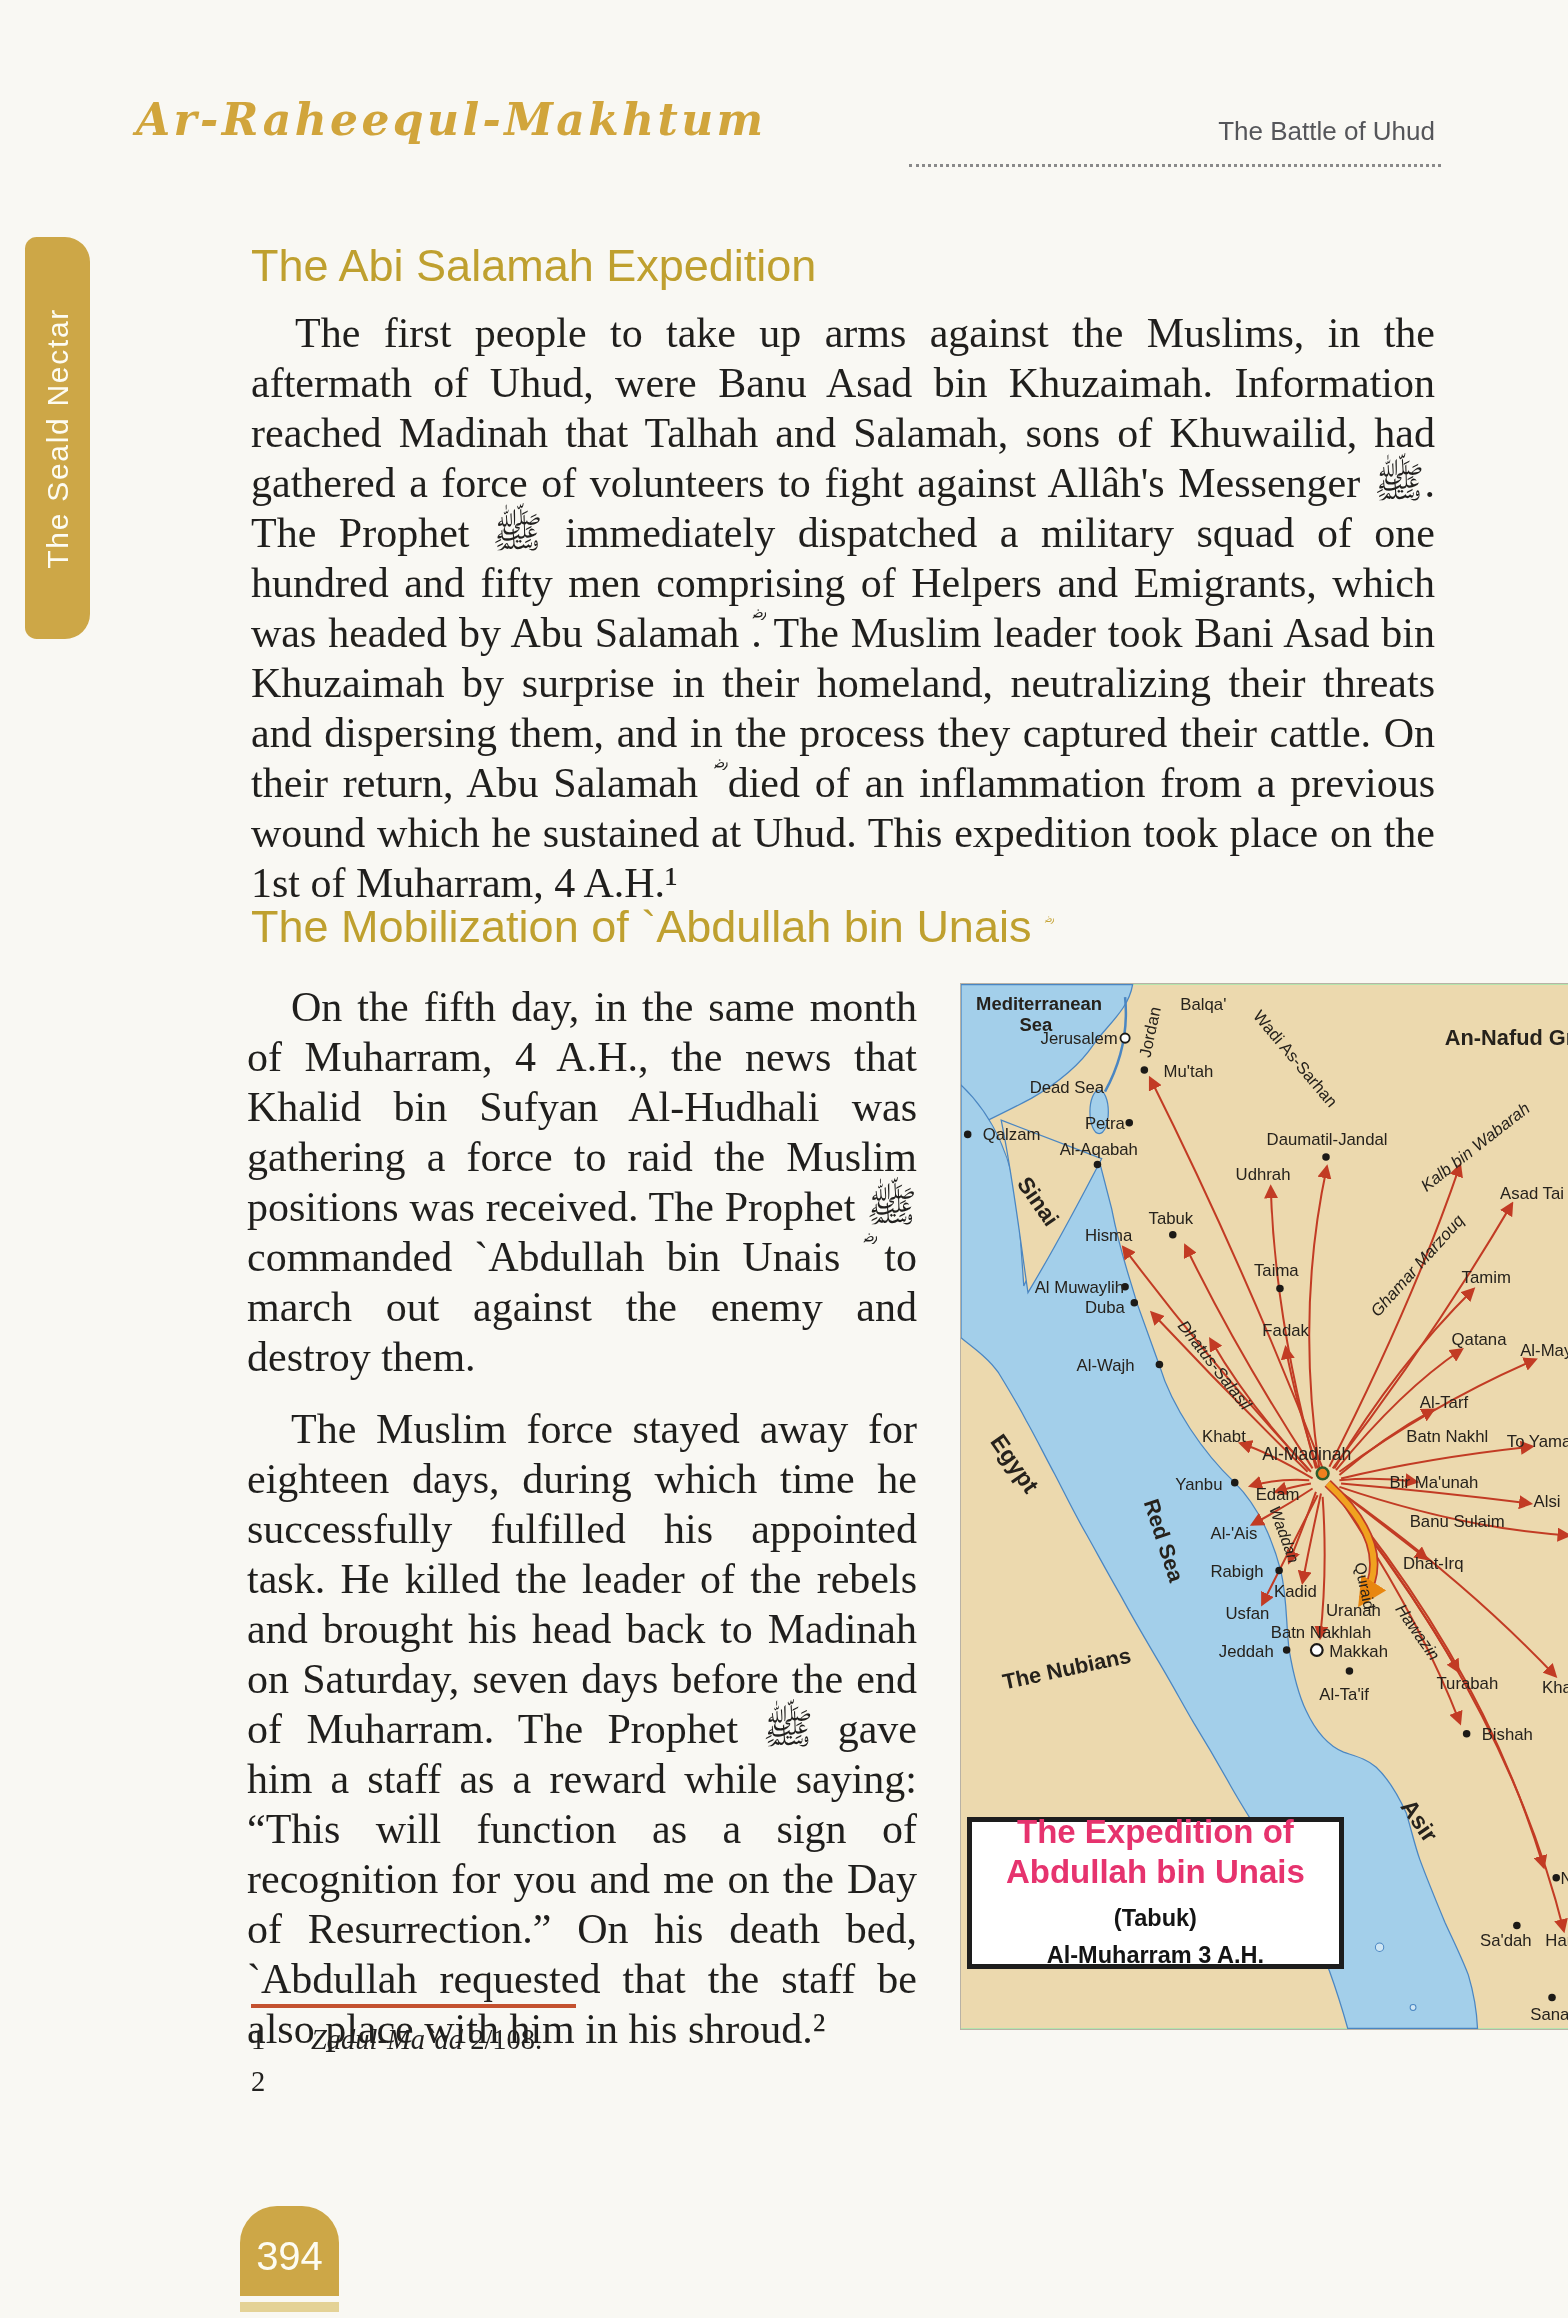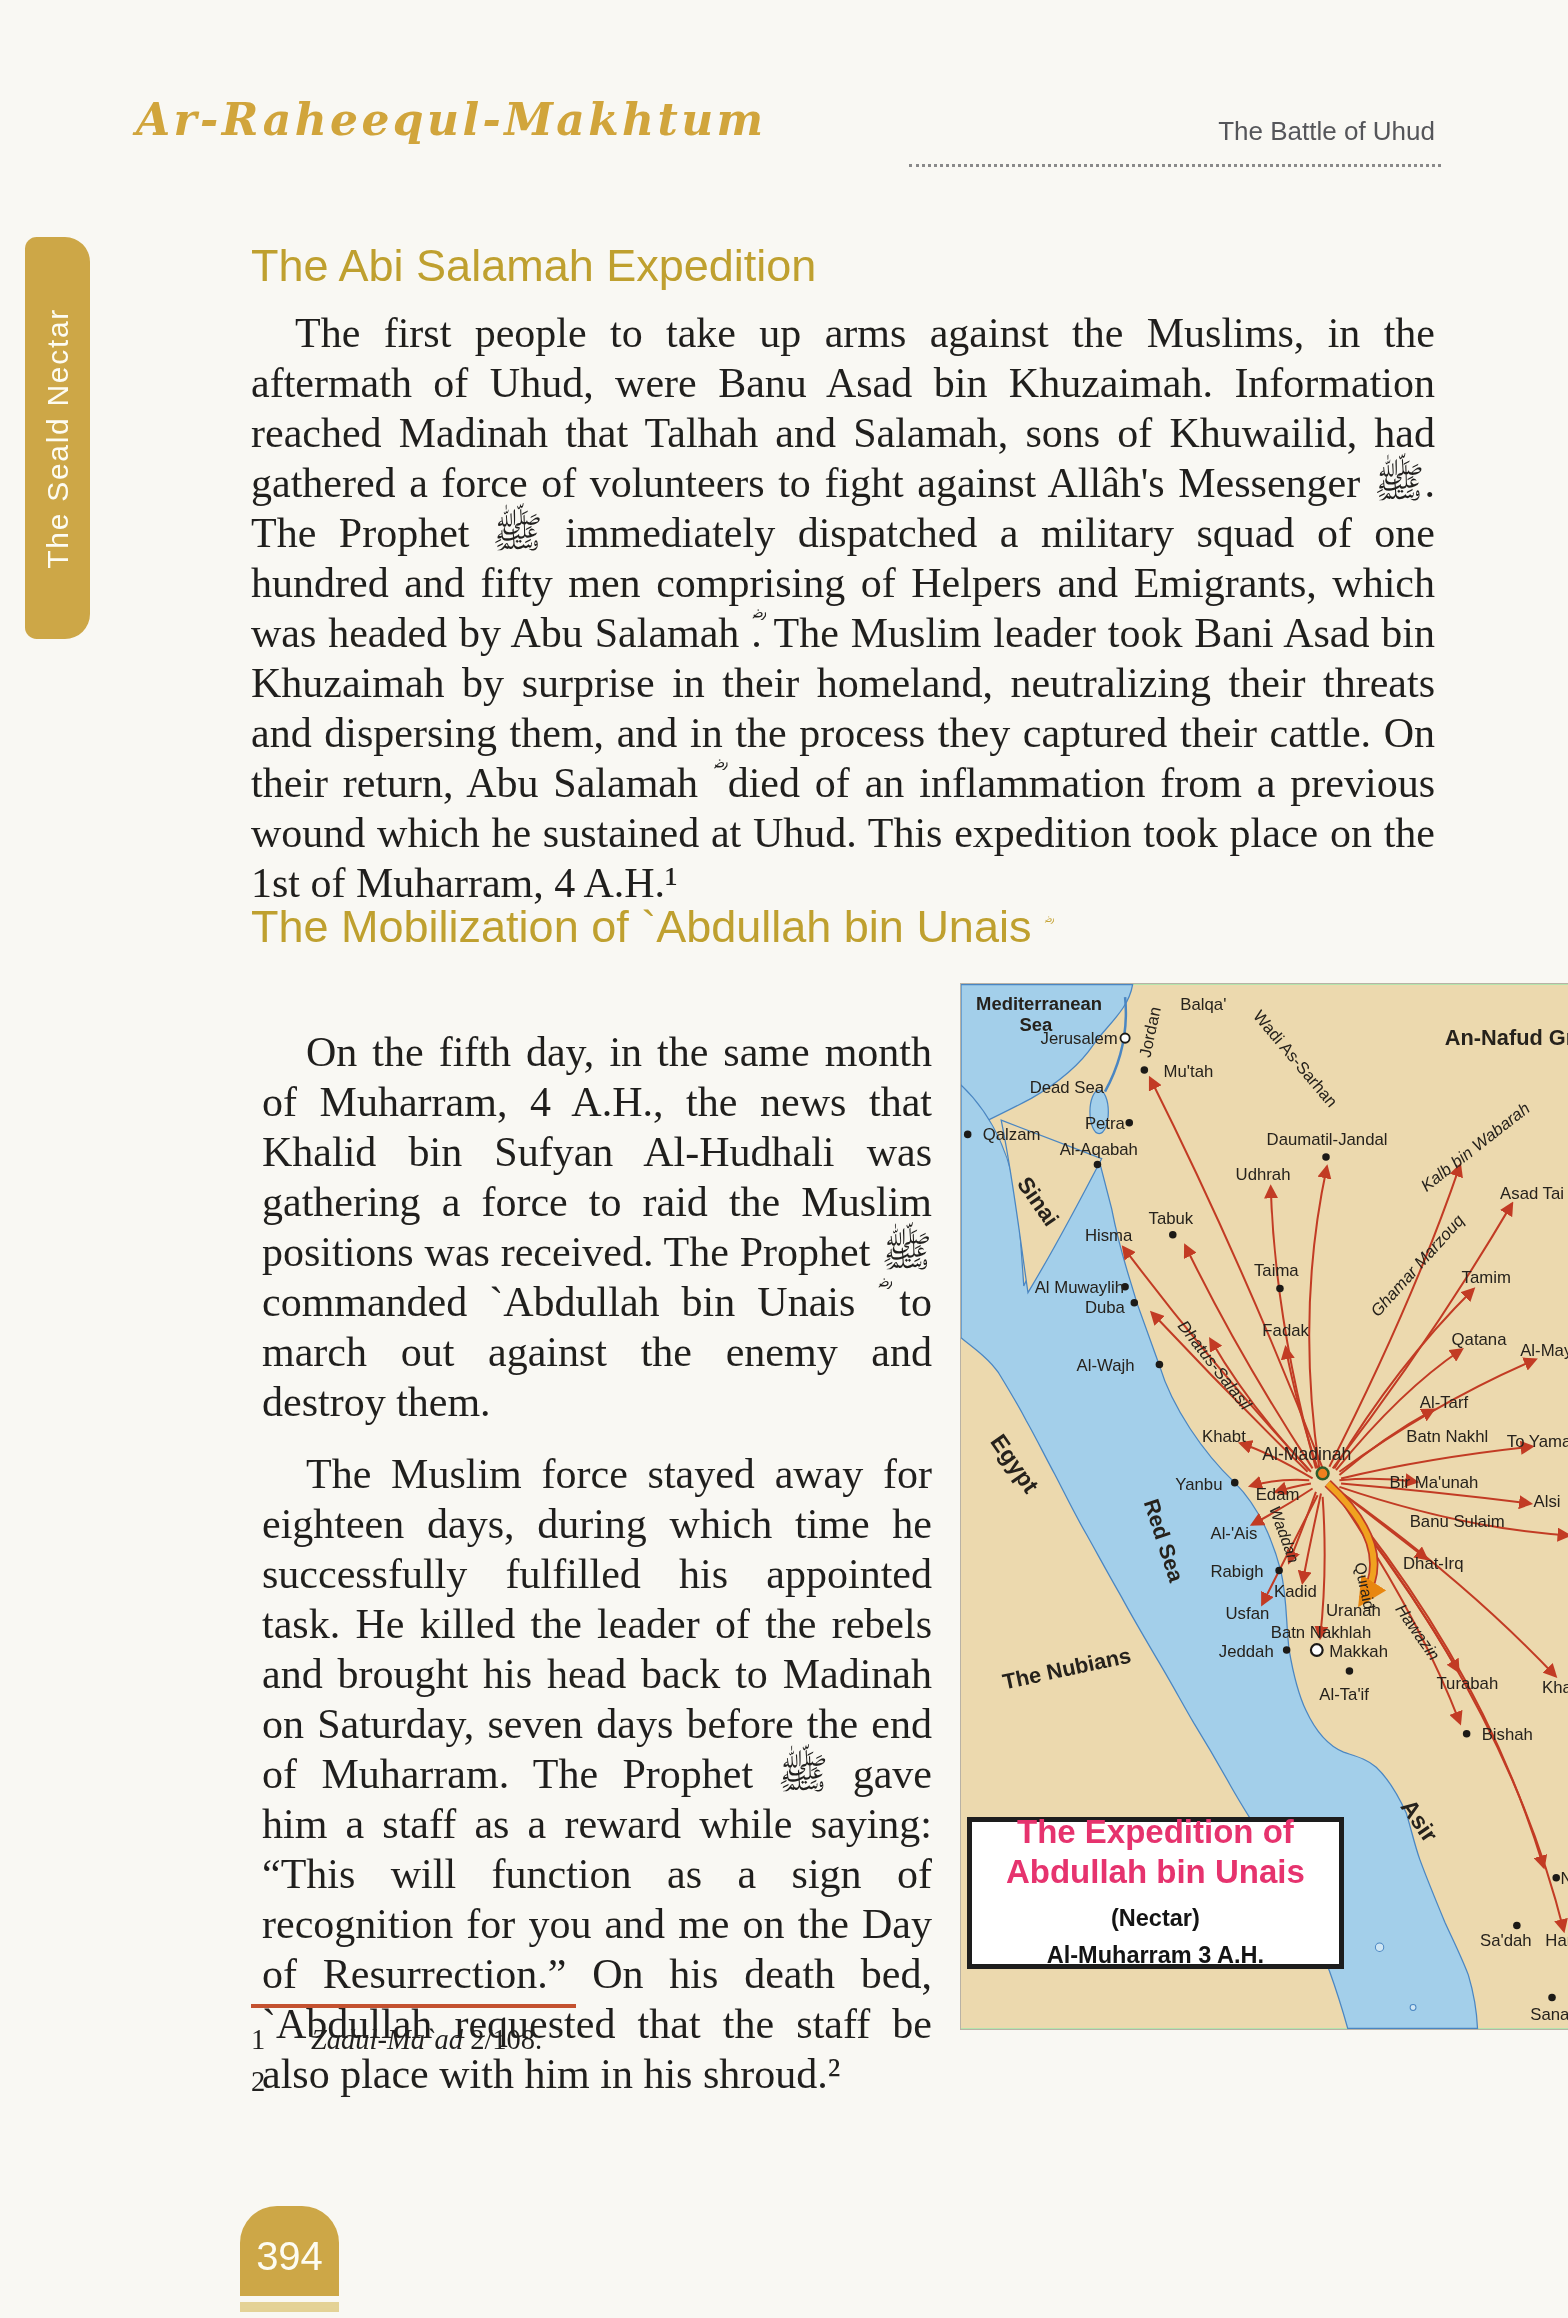--- a/index.html
+++ b/index.html
@@ -45,21 +45,21 @@
   }
   #h1{top:240px;}
   #h2{top:901px;}
   .h-sym{font-size:28.5px;color:#c7a63a;}
   .para{
     font-size:42px;line-height:50px;text-align:justify;
     color:#201f1d;
   }
   .para.indent{text-indent:44px;}
   #p-intro{position:absolute;left:251px;top:308px;width:1184px;}
-  .left-col{position:absolute;left:262px;top:982px;width:670px;margin-top:45px;}
+  .left-col{position:absolute;left:247px;top:982px;width:670px;}
   .left-col .para + .para{margin-top:22px;}
   
   .fn-rule{position:absolute;left:251px;top:2004px;width:325px;height:4.2px;background:#c4512f;}
   .footnotes{position:absolute;left:251px;top:2019px;font-size:28.5px;line-height:42px;}
   .footnotes .row{display:flex;}
   .fn-num{width:60px;}
   .fn-src{font-style:italic;}
   
   .page-box{
     position:absolute;left:240px;top:2206px;width:99px;height:90px;
@@ -288,17 +288,17 @@
         <text x="524" y="982" font-size="28" transform="rotate(55 524 982)" class="b">Asir</text>
         <text x="716" y="1074" font-size="20">Naj</text>
         <text x="620" y="1148" font-size="20">Sa'dah</text>
         <text x="698" y="1148" font-size="20">Hamdan</text>
         <text x="680" y="1237" font-size="20">Sana'</text>
       </g>
   </svg>
   <div class="legend">
     <div class="pink">The Expedition of</div>
     <div class="pink">Abdullah bin Unais</div>
-    <div class="blk first">(Nectar)</div>
+    <div class="blk first">(Tabuk)</div>
     <div class="blk">Al-Muharram 3 A.H.</div>
   </div>
 </div>
 
 
 </body></html>

